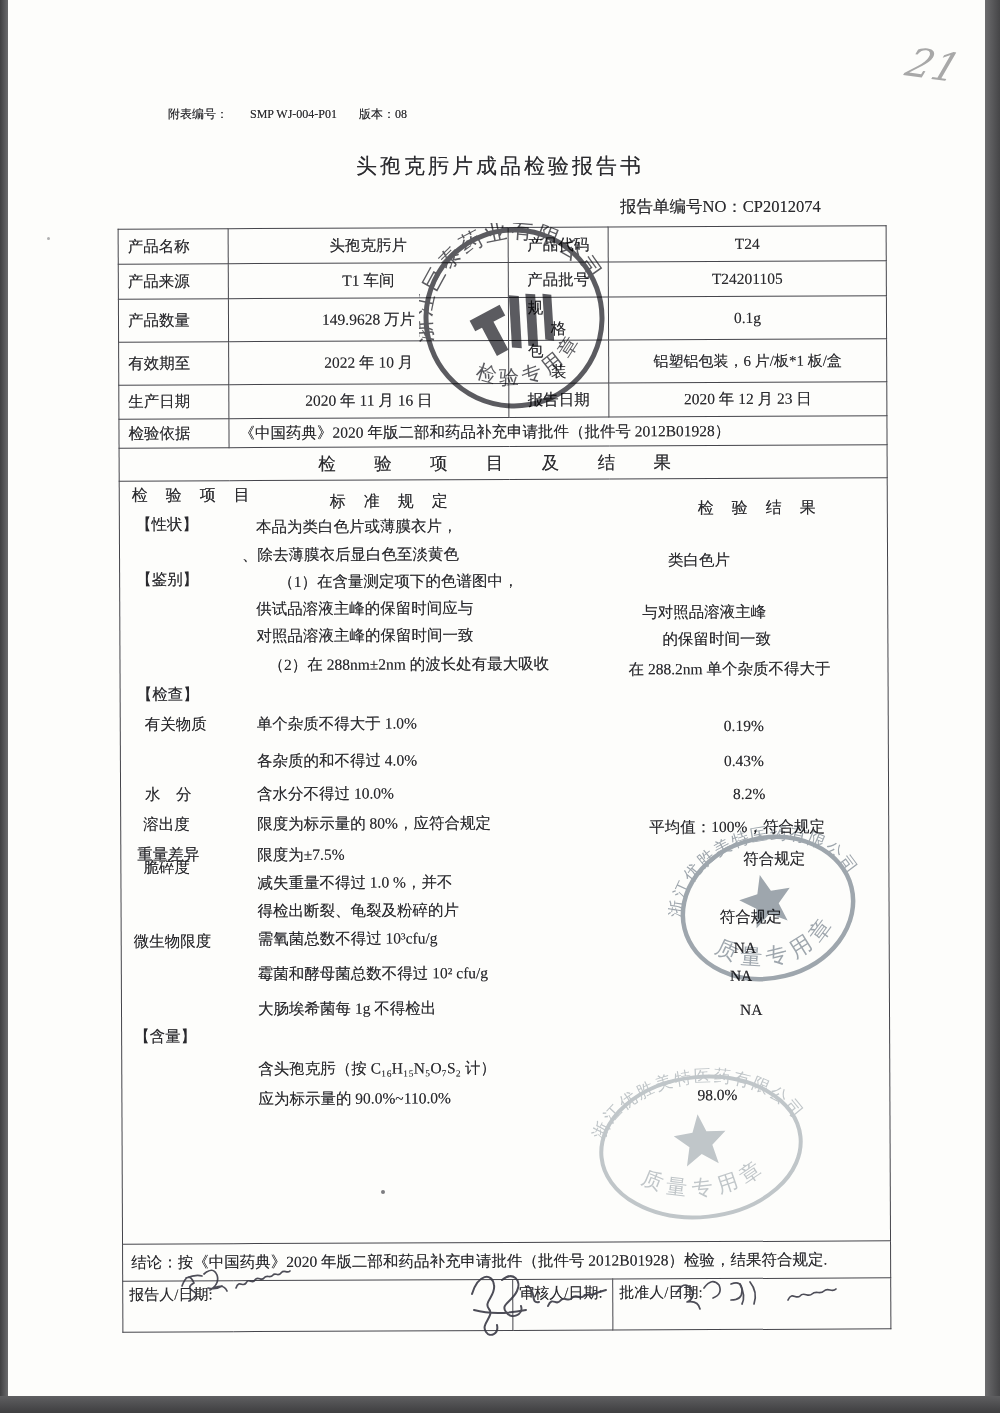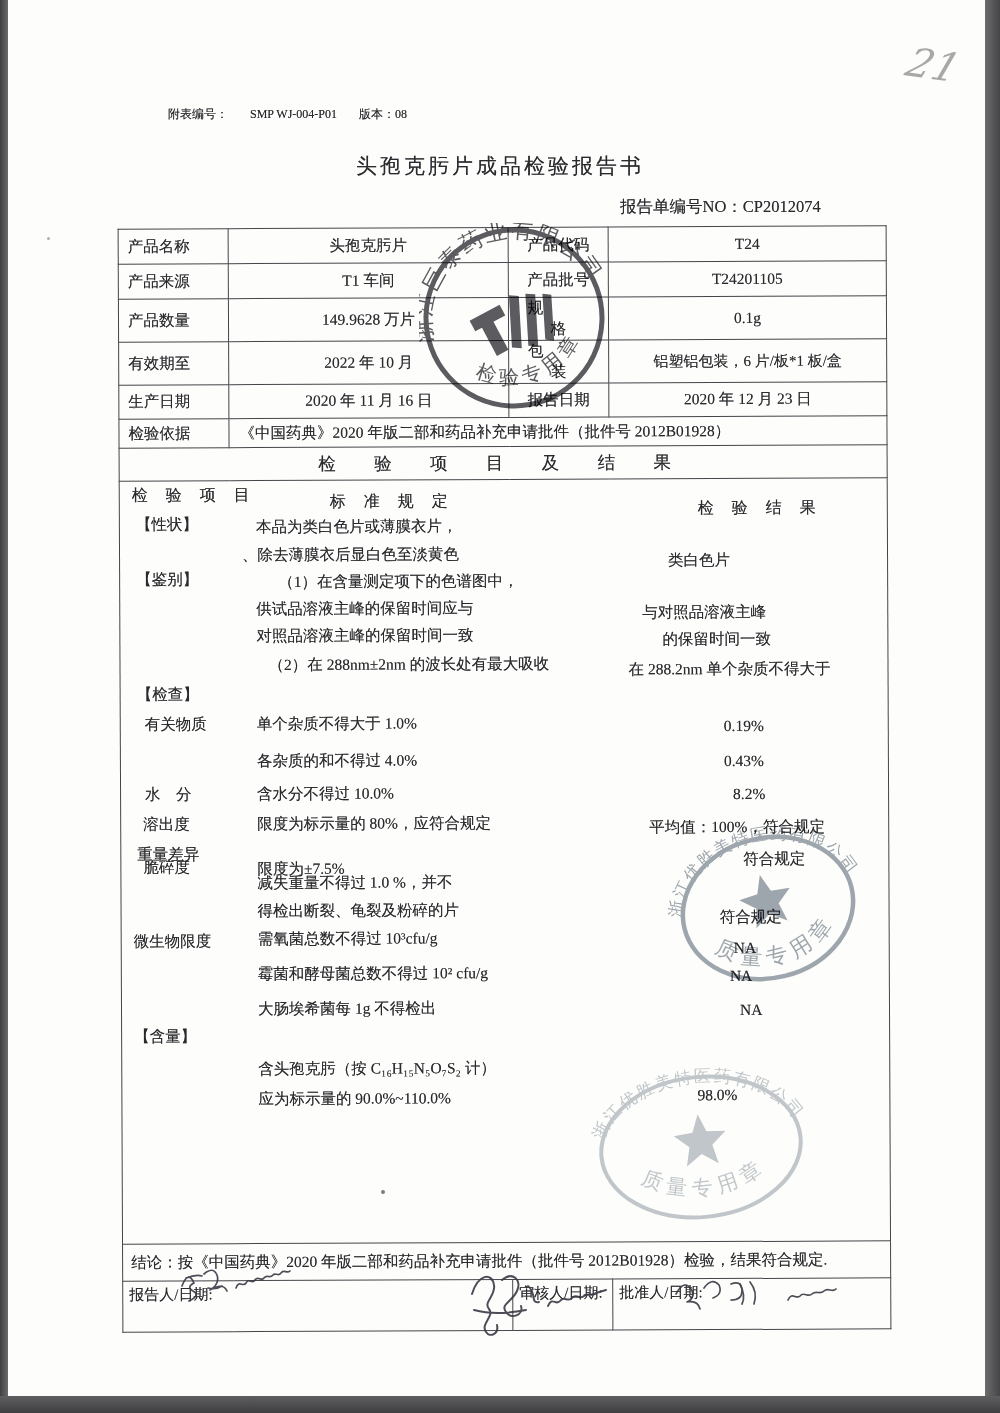--- a/index.html
+++ b/index.html
@@ -148,21 +148,21 @@
 
             <div class="bl" style="left:24px;top:303px">水　分</div>
             <div class="bl" style="left:136px;top:303px">含水分不得过 10.0%</div>
             <div class="bl" style="left:612px;top:306px">8.2%</div>
 
             <div class="bl" style="left:22px;top:333px">溶出度</div>
             <div class="bl" style="left:136px;top:333px">限度为标示量的 80%，应符合规定</div>
             <div class="bl" style="left:528px;top:338px">平均值：100%，符合规定</div>
 
             <div class="bl" style="left:16px;top:363px">重量差异</div>
-            <div class="bl" style="left:136px;top:378px">限度为±7.5%</div>
+            <div class="bl" style="left:136px;top:364px">限度为±7.5%</div>
             <div class="bl" style="left:622px;top:370px">符合规定</div>
 
             <div class="bl" style="left:22px;top:376px">脆碎度</div>
             <div class="bl" style="left:136px;top:392px">减失重量不得过 1.0 %，并不</div>
             <div class="bl" style="left:136px;top:420px">得检出断裂、龟裂及粉碎的片</div>
             <div class="bl" style="left:598px;top:428px">符合规定</div>
 
             <div class="bl" style="left:12px;top:450px">微生物限度</div>
             <div class="bl" style="left:136px;top:448px">需氧菌总数不得过 10³cfu/g</div>
             <div class="bl" style="left:612px;top:460px">NA</div>

